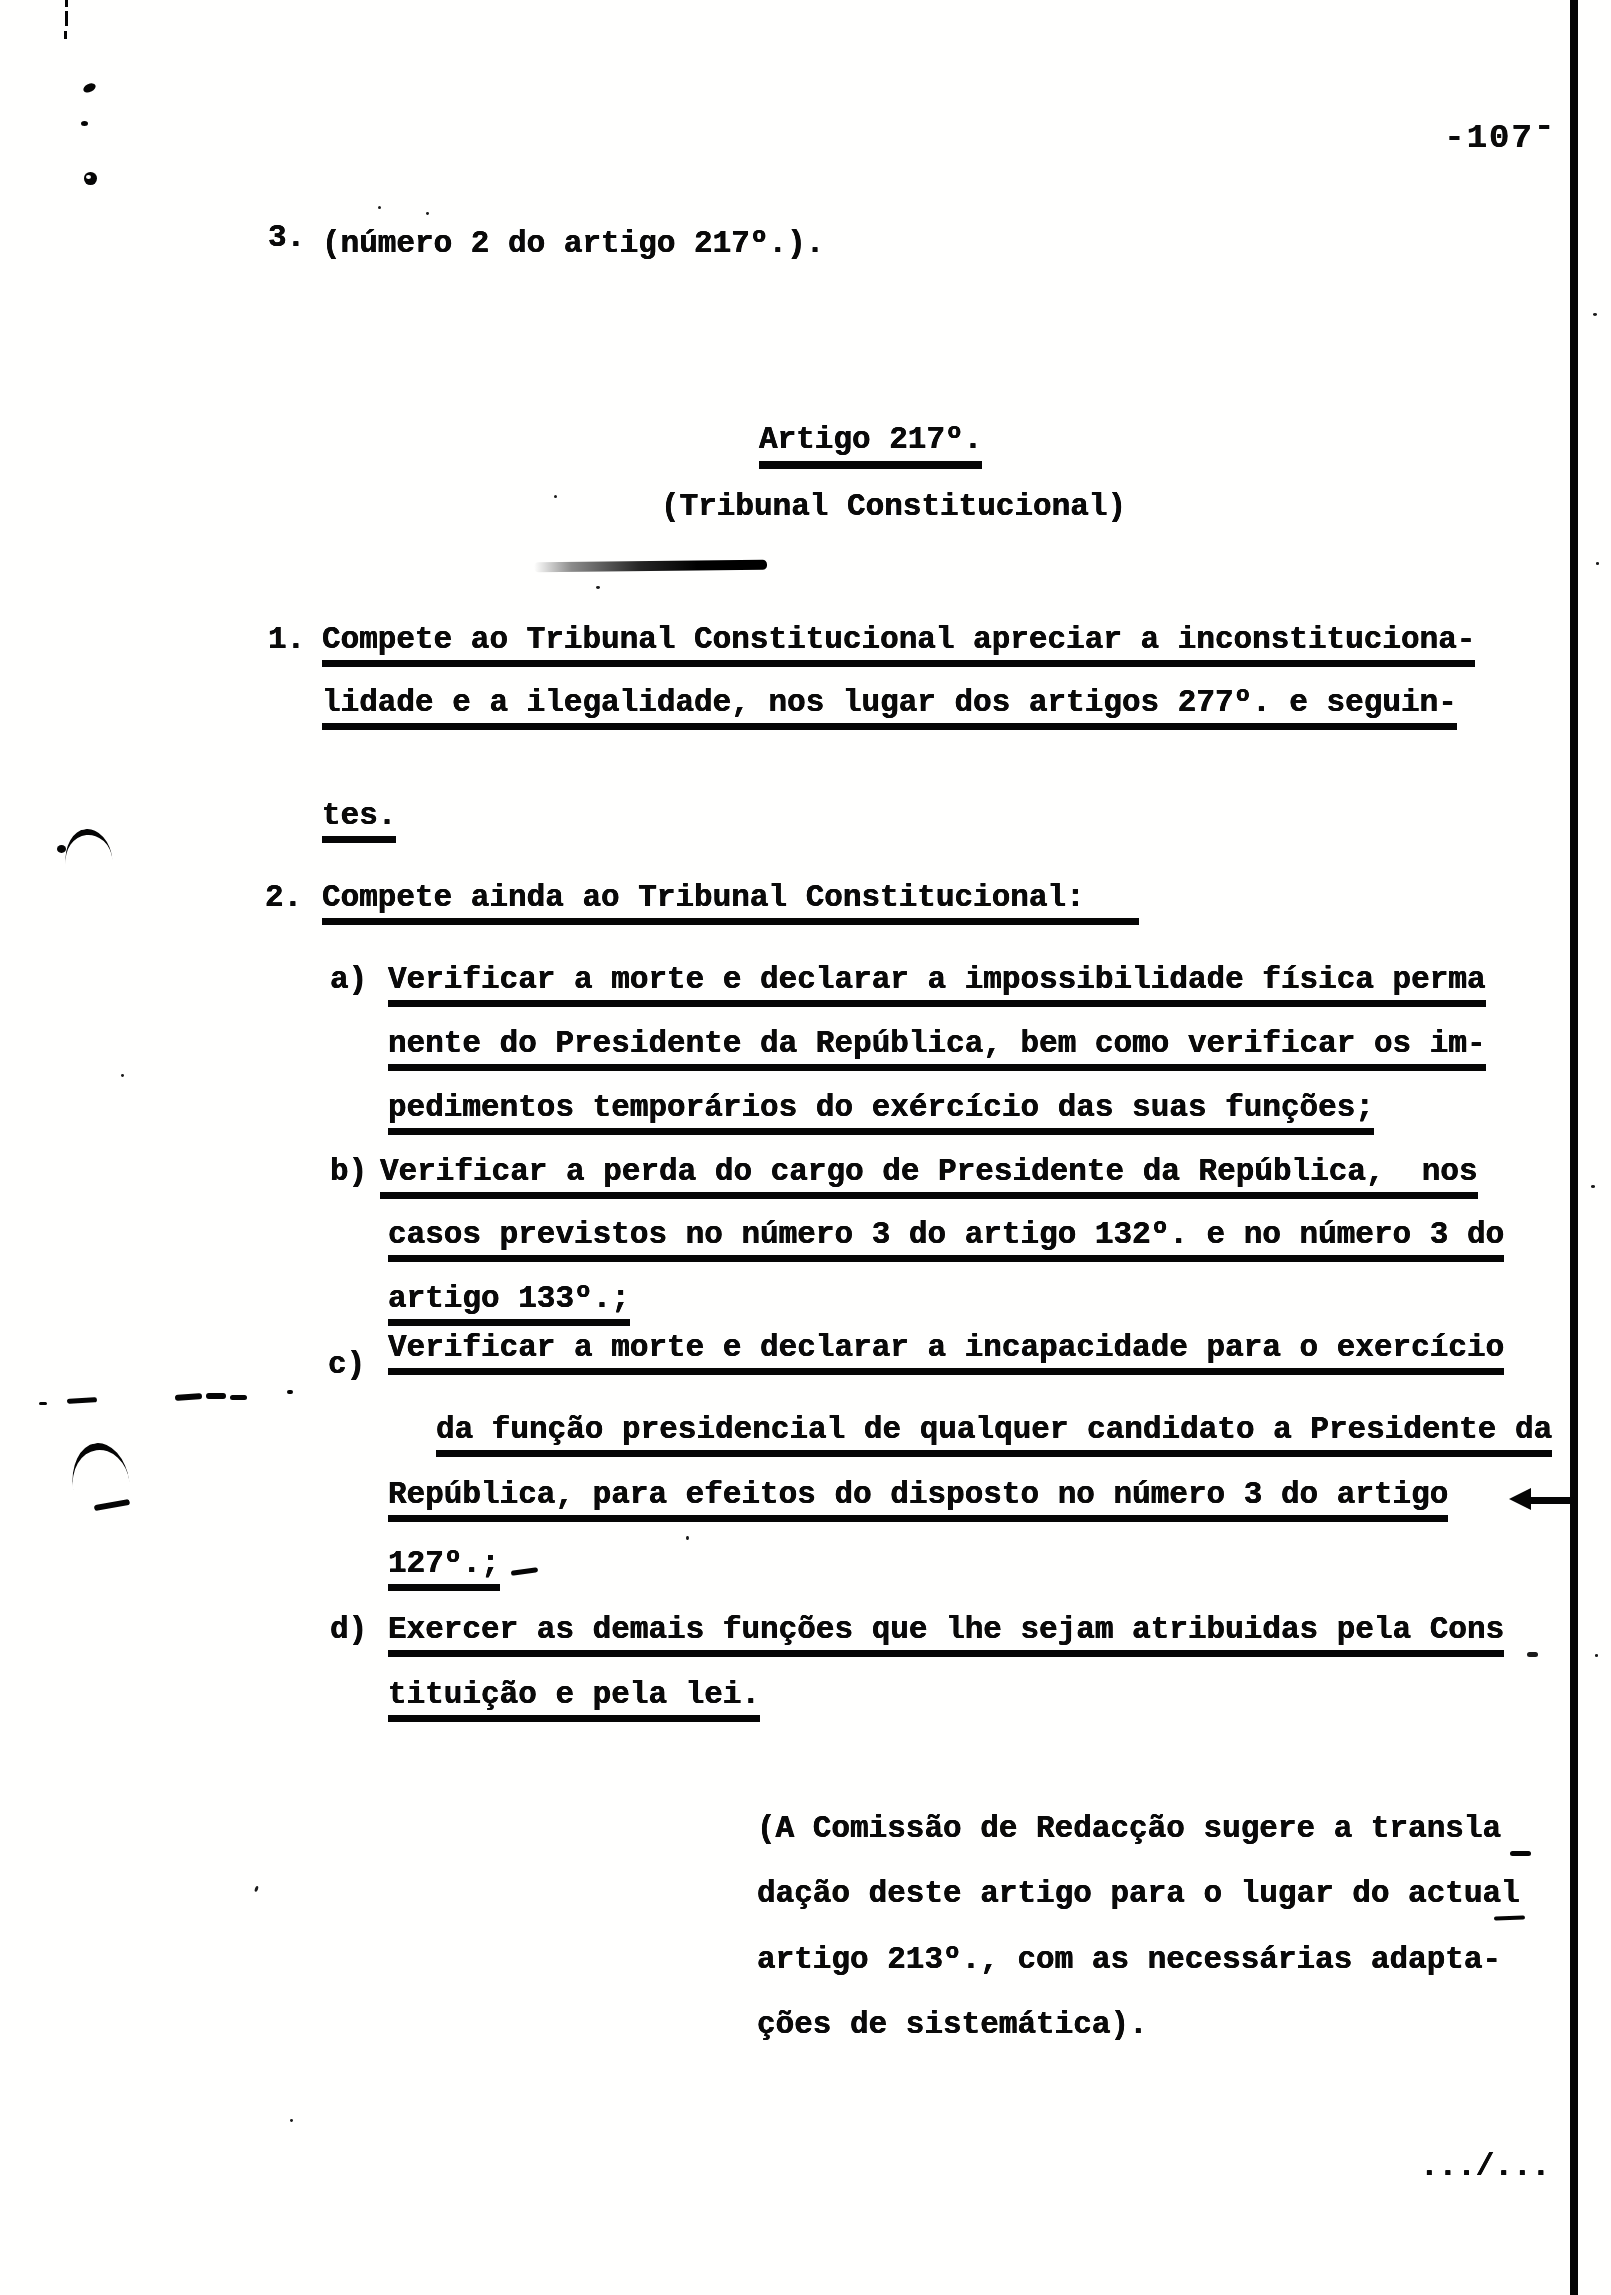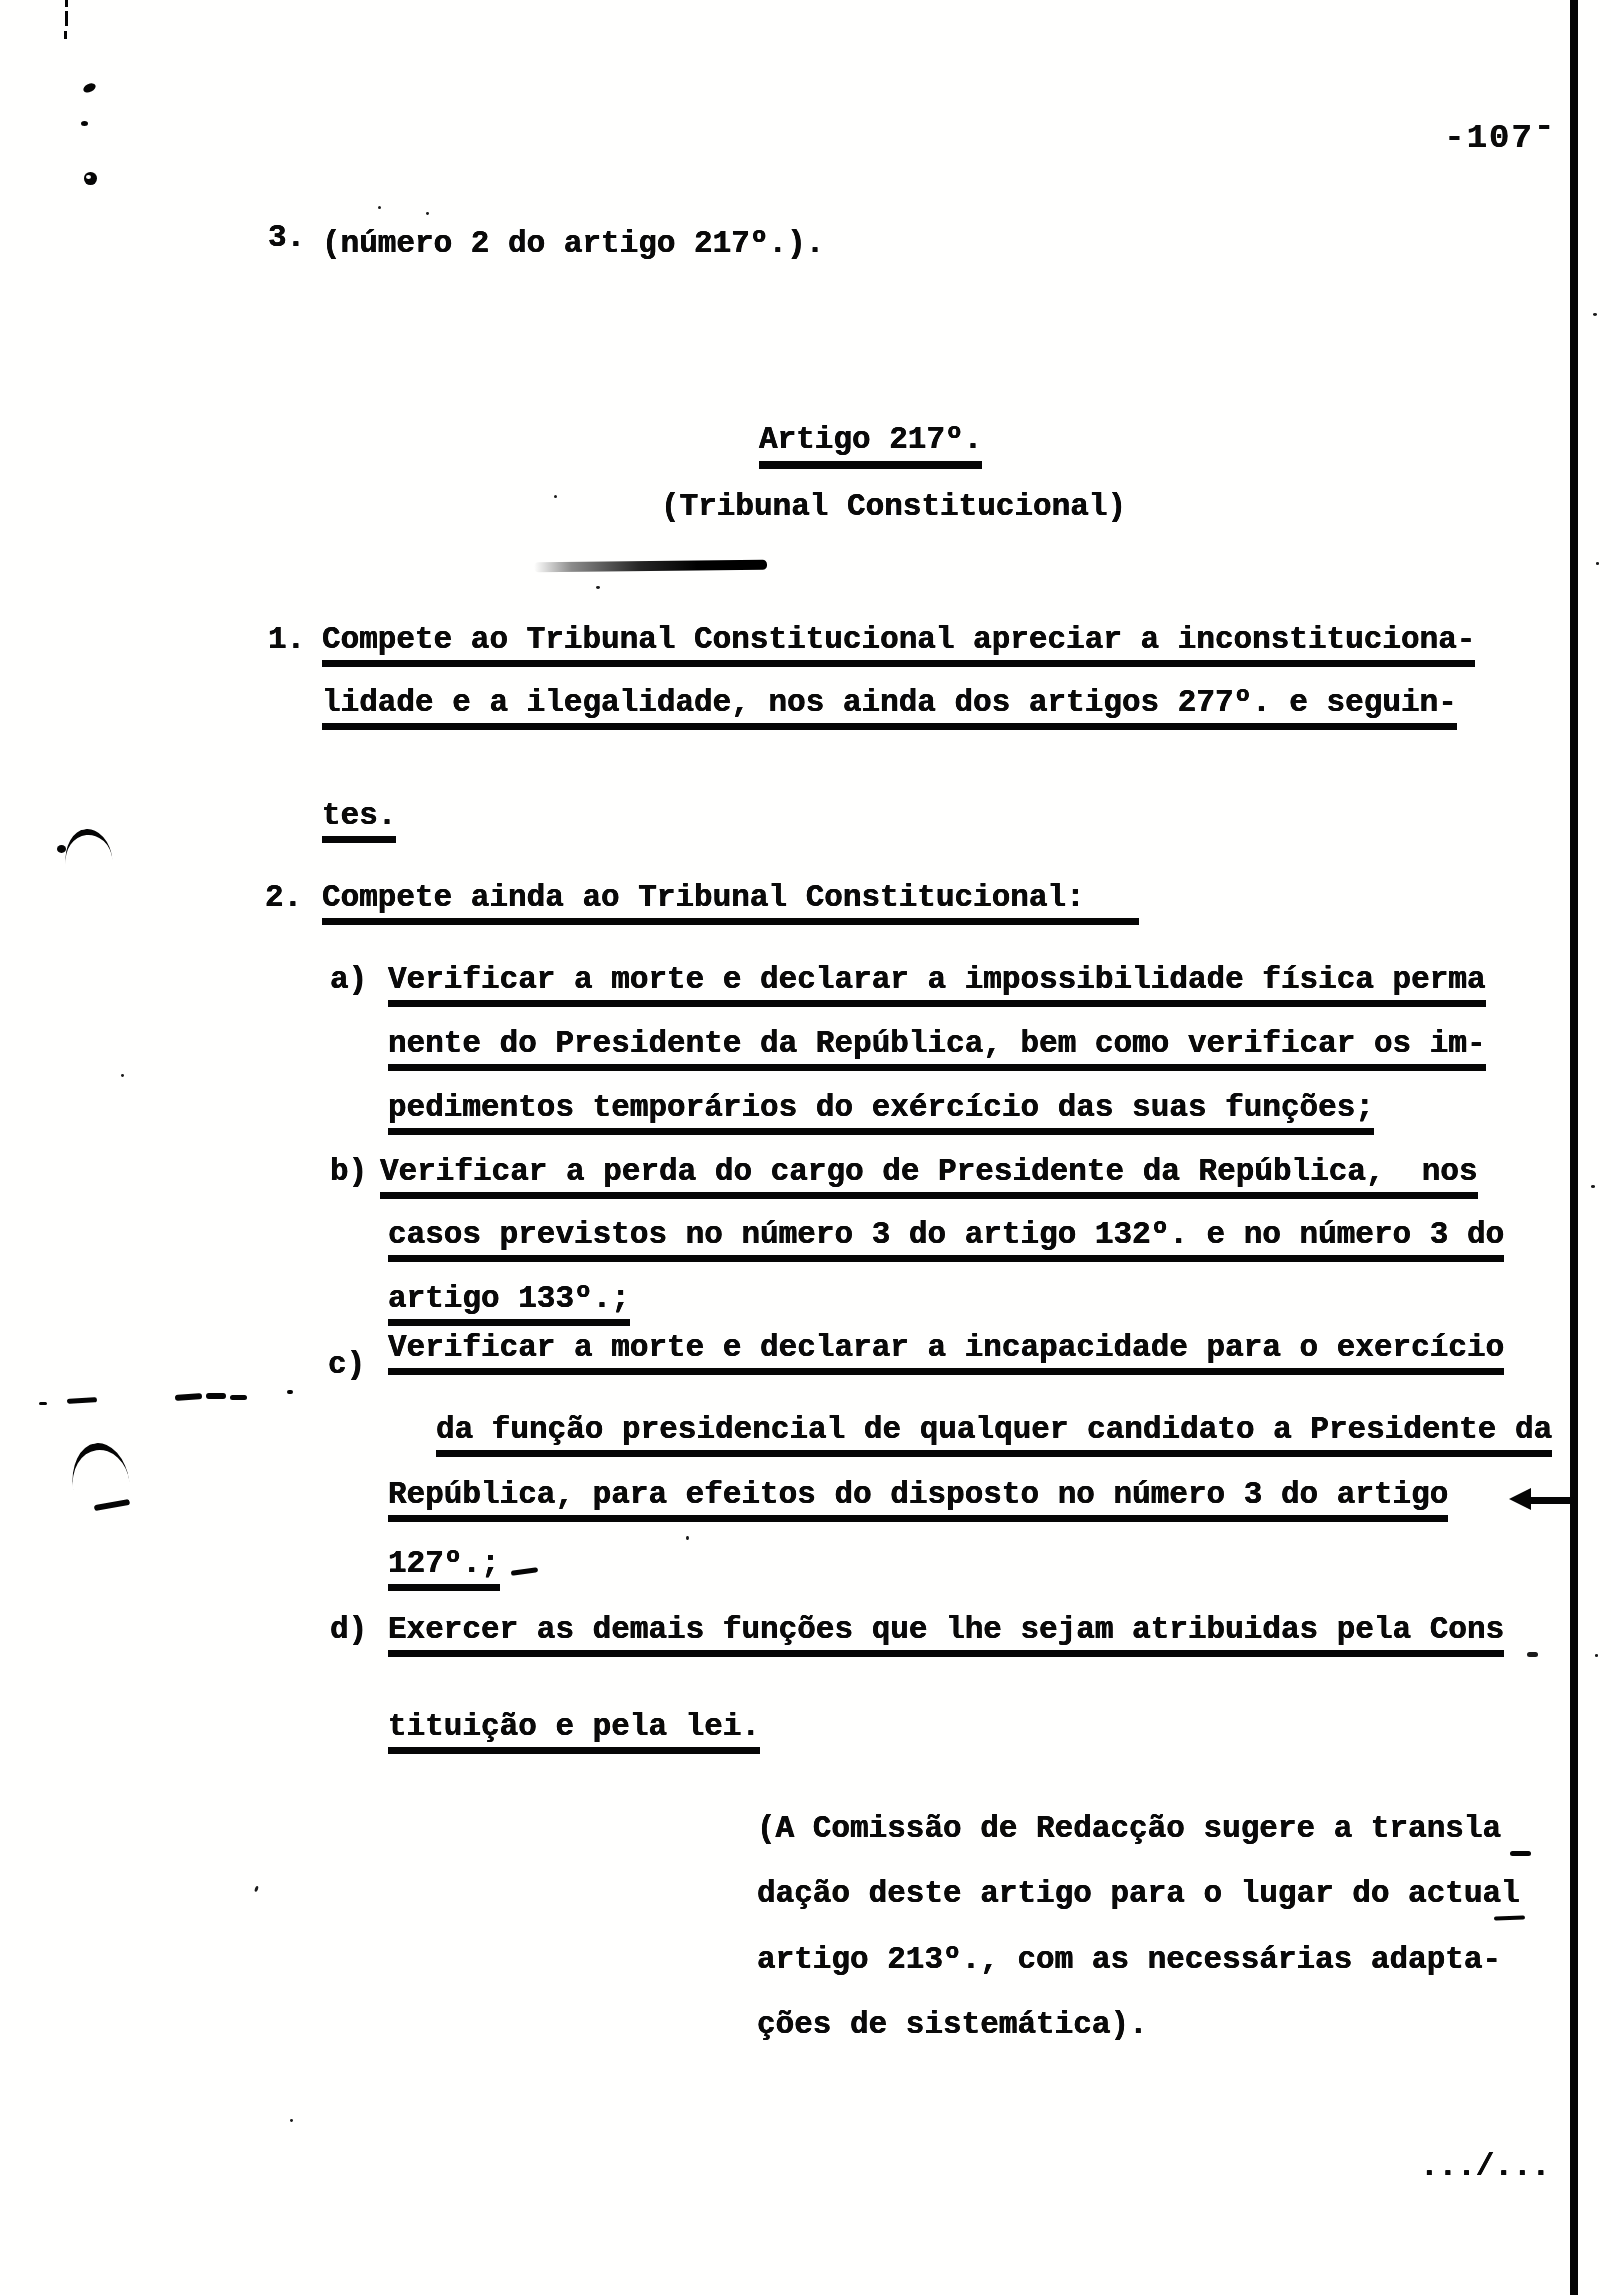--- a/index.html
+++ b/index.html
@@ -49,21 +49,21 @@
 
   <div class="ln" style="left:268px;top:222px;">3.</div>
   <div class="ln" style="left:322px;top:228px;">(número 2 do artigo 217º.).</div>
 
   <div class="ln" style="left:759px;top:424px;"><span class="u-head">Artigo 217º.</span></div>
   <div class="smear" style="left:534px;top:561px;width:233px;"></div>
   <div class="ln" style="left:661px;top:491px;">(Tribunal Constitucional)</div>
 
   <div class="ln" style="left:268px;top:624px;">1.</div>
   <div class="ln" style="left:322px;top:624px;"><span class="u">Compete ao Tribunal Constitucional apreciar a inconstituciona-</span></div>
-  <div class="ln" style="left:322px;top:687px;"><span class="u">lidade e a ilegalidade, nos ainda dos artigos 277º. e seguin-</span></div>
+  <div class="ln" style="left:322px;top:687px;"><span class="u">lidade e a ilegalidade, nos lugar dos artigos 277º. e seguin-</span></div>
   <div class="ln" style="left:322px;top:752px;margin-top:48px;"><span class="u">tes.</span></div>
 
   <div class="ln" style="left:265px;top:882px;">2.</div>
   <div class="ln" style="left:322px;top:882px;"><span class="u u-wide">Compete ainda ao Tribunal Constitucional:</span></div>
 
   <div class="ln" style="left:330px;top:964px;">a)</div>
   <div class="ln" style="left:388px;top:964px;"><span class="u">Verificar a morte e declarar a impossibilidade física perma</span></div>
   <div class="ln" style="left:388px;top:1028px;"><span class="u">nente do Presidente da República, bem como verificar os im-</span></div>
   <div class="ln" style="left:388px;top:1092px;"><span class="u">pedimentos temporários do exércício das suas funções;</span></div>
 
@@ -73,21 +73,21 @@
   <div class="ln" style="left:388px;top:1283px;"><span class="u">artigo 133º.;</span></div>
 
   <div class="ln" style="left:328px;top:1349px;">c)</div>
   <div class="ln" style="left:388px;top:1332px;"><span class="u">Verificar a morte e declarar a incapacidade para o exercício</span></div>
   <div class="ln" style="left:388px;top:1414px;margin-left:48px;"><span class="u">da função presidencial de qualquer candidato a Presidente da</span></div>
   <div class="ln" style="left:388px;top:1479px;"><span class="u">República, para efeitos do disposto no número 3 do artigo</span></div>
   <div class="ln" style="left:388px;top:1548px;"><span class="u">127º.;</span></div>
 
   <div class="ln" style="left:330px;top:1614px;">d)</div>
   <div class="ln" style="left:388px;top:1614px;"><span class="u">Exercer as demais funções que lhe sejam atribuidas pela Cons</span></div>
-  <div class="ln" style="left:388px;top:1679px;margin-top:32px;"><span class="u">tituição e pela lei.</span></div>
+  <div class="ln" style="left:388px;top:1679px;"><span class="u">tituição e pela lei.</span></div>
 
   <div class="ln" style="left:757px;top:1813px;">(A Comissão de Redacção sugere a transla</div>
   <div class="ln" style="left:757px;top:1878px;">dação deste artigo para o lugar do actual</div>
   <div class="ln" style="left:757px;top:1944px;">artigo 213º., com as necessárias adapta-</div>
   <div class="ln" style="left:757px;top:2009px;">ções de sistemática).</div>
 
   <div class="mark" style="left:1510px;top:1851px;width:20.6px;height:4.9px;border-radius:2.5px;"></div>
   <div class="mark" style="left:1494px;top:1916px;width:31px;height:4.4px;border-radius:2.5px;transform:rotate(-2deg);"></div>
 
   <div class="ln" style="left:1420px;top:2151px;">.../...</div>

